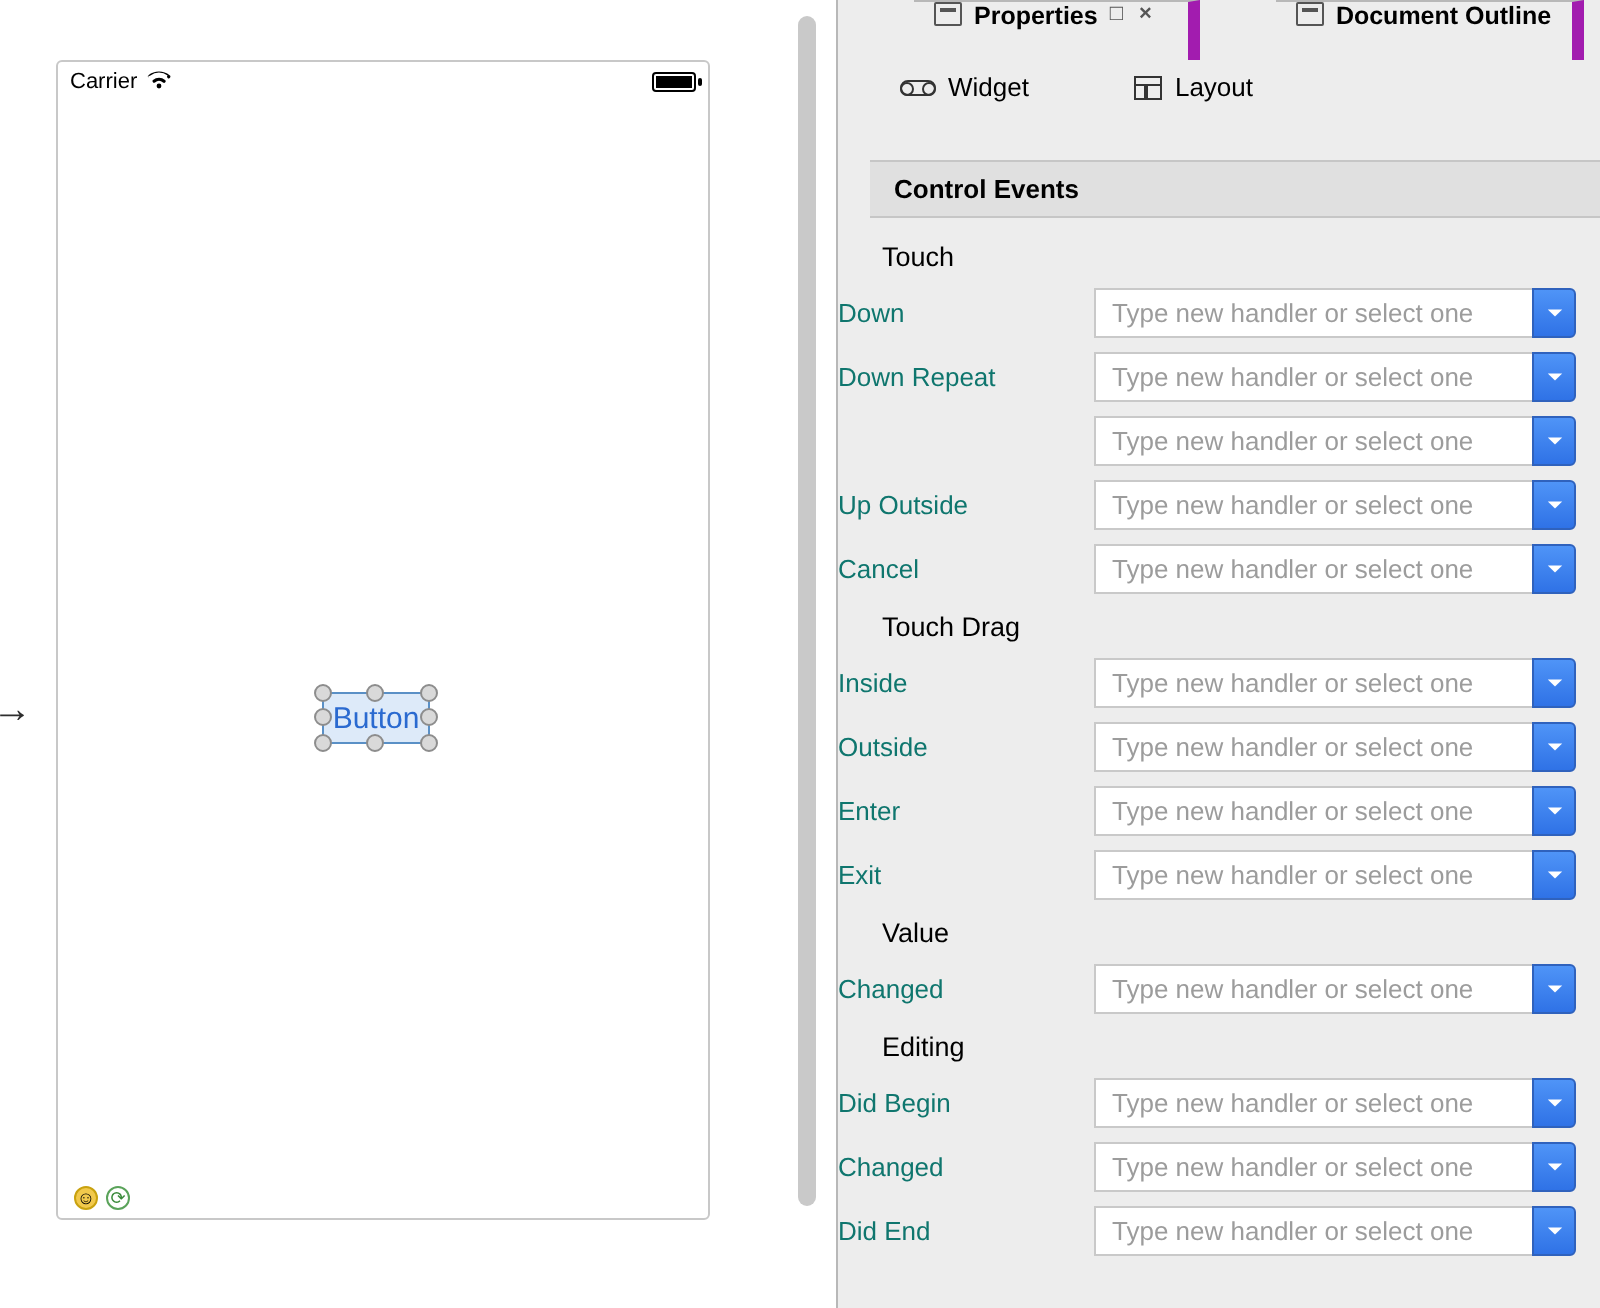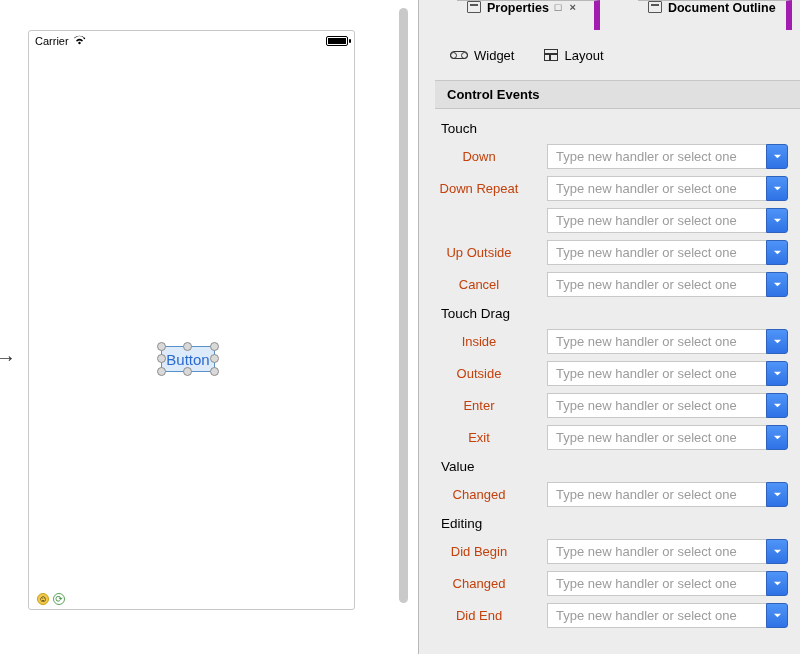--- a/index.html
+++ b/index.html
@@ -43,39 +43,39 @@
   .panel { flex:1; background:#ededed; border-left:1px solid #b8b8b8; display:flex; flex-direction:column; }
 
   .tabs-row { height:30px; background:#ededed; display:flex; }
   .panel-tab { display:flex; align-items:flex-start; gap:6px; padding:0 10px; font-size:12.5px; font-weight:600; background:#ededed; border-top:1px solid #b8b8b8; border-right:6px solid #a21caf; height:30px;margin-left:38px;}
   .panel-tab.active { background:#ededed; }
   .panel-tab .tab-ic { width:14px; height:12px; border:1.5px solid #555; border-radius:1px; position:relative;}
   .panel-tab .tab-ic::before{content:"";position:absolute;left:2px;top:2px;right:2px;height:2px;background:#555;}
   .tab-ctrls { margin-left:auto; display:flex; gap:8px; padding-right:8px; align-items:center; color:#555; font-size:11px;}
   .tab-close { cursor:default; }
 
-  .seg-row { height:50px; display:flex; align-items:center; gap:4px; padding:0 18px; background:#ededed; }
+  .seg-row { height:50px; display:flex; align-items:flex-start; gap:27px; padding:0 18px; background:#ededed; }
   .seg { display:flex; align-items:center; gap:6px; padding:5px 12px; font-size:13px; border-radius:4px; border:1px solid transparent;}
   .seg.sel { background:#fff; border:1px solid #bdbdbd; }
   .seg-ic { display:inline-block; }
   .ic-widget { width:18px; height:8px; border:1.5px solid #333; border-radius:4px; position:relative; }
   .ic-widget::before,.ic-widget::after{content:"";position:absolute;width:5px;height:5px;border:1.5px solid #333;border-radius:50%;top:0;}
   .ic-widget::before{left:-1px;} .ic-widget::after{right:-1px;}
   .ic-layout { width:14px; height:12px; border:1.5px solid #333; position:relative;}
   .ic-layout::before{content:"";position:absolute;left:0;right:0;top:3px;height:1.5px;background:#333;}
   .ic-layout::after{content:"";position:absolute;left:4px;top:3px;bottom:0;width:1.5px;background:#333;}
   .ic-events { width:14px; height:14px; border:1.5px solid #333; border-radius:50%; position:relative;}
   .ic-events::after{content:"";position:absolute;left:4px;top:4px;width:8px;height:1.5px;background:#333;transform:rotate(-45deg);transform-origin:left;}
   .ic-events::before{content:"";position:absolute;right:-2px;top:2px;border-left:4px solid #333;border-top:3px solid transparent;border-bottom:3px solid transparent;transform:rotate(-45deg);}
 
   .section-header { background:#e0e0e0; border-top:1px solid #c6c6c6; border-bottom:1px solid #c6c6c6; padding:6px 12px; font-size:13px; font-weight:700;margin-left:16px; }
   .events-body { flex:1; overflow:hidden; padding:6px 0 0 0;}
   .group-title { font-weight:400; font-size:13.5px; padding:6px 0 4px 22px; }
   .row { display:flex; align-items:center; height:32px; }
-  .row-label { width: 128px; text-align:center; padding-right:8px; font-size:13px; color:#c2410c; }
+  .row-label { width: 128px; text-align:left; padding-right:8px; font-size:13px; color:#0f766e; }
   .row-field { flex:1; padding-right:12px; display:flex; }
   .combo { flex:1; display:flex; height:25px; }
   .combo input { flex:1; border:1px solid #c9c9c9; border-right:none; background:#fff; padding:0 8px; font-size:13px; color:#222; }
   .combo input::placeholder{ color:#9c9c9c; }
   .combo .drop { width:22px; background:linear-gradient(#4f94f7,#2f72e6); border:1px solid #2f62bd; border-radius:0 3px 3px 0; display:flex; align-items:center; justify-content:center;}
   .combo .drop svg { width:9px; height:9px; fill:#fff;}
 
   .tagbox { flex:1; height:28px; background:#f1f8ff; border:1px solid #7a7a7a; border-radius:14px; box-shadow:0 0 0 2px rgba(90,140,210,0.35); display:flex; align-items:center; padding:0 10px; font-size:13px; gap:6px;}
   .tagbox .x { font-weight:700; color:#333; }
 </style>

